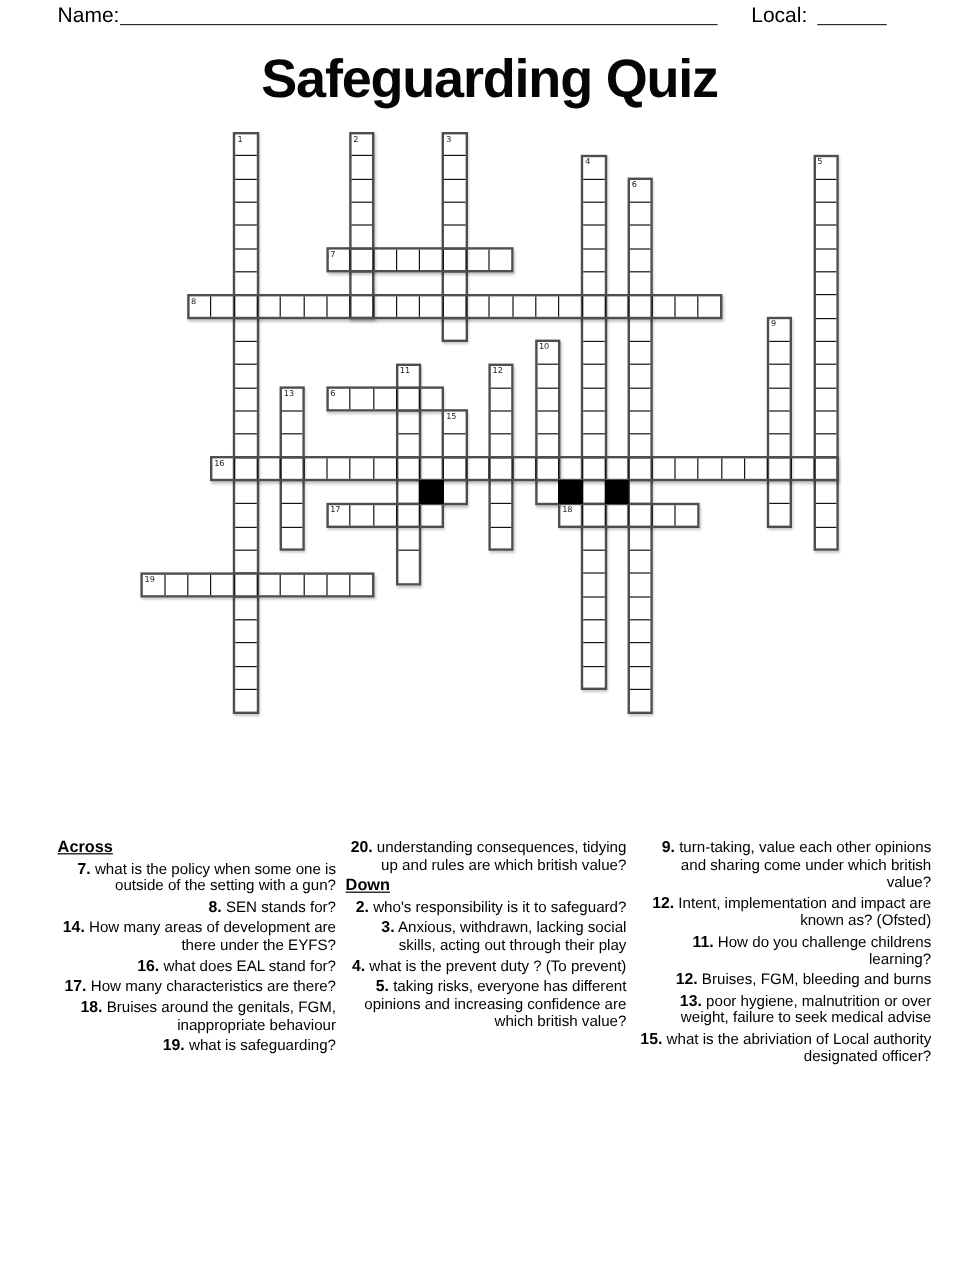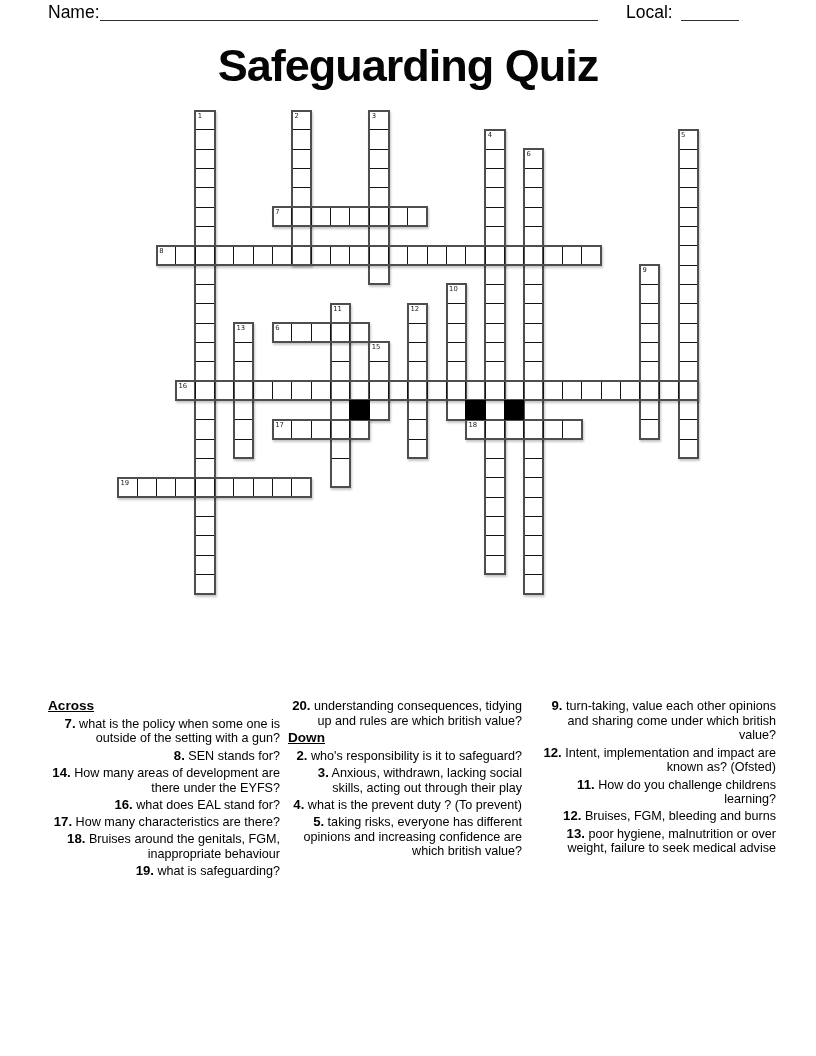--- a/index.html
+++ b/index.html
@@ -330,13 +330,14 @@
     <div class="clue"><b>3.</b> Anxious, withdrawn, lacking social skills, acting out through their play</div>
     <div class="clue"><b>4.</b> what is the prevent duty ? (To prevent)</div>
     <div class="clue"><b>5.</b> taking risks, everyone has different opinions and increasing confidence are which british value?</div>
   </div>
 <div class="clue-col" id="clue-col-3">
     <div class="clue"><b>9.</b> turn-taking, value each other opinions and sharing come under which british value?</div>
     <div class="clue"><b>12.</b> Intent, implementation and impact are known as? (Ofsted)</div>
     <div class="clue"><b>11.</b> How do you challenge childrens learning?</div>
     <div class="clue"><b>12.</b> Bruises, FGM, bleeding and burns</div>
     <div class="clue"><b>13.</b> poor hygiene, malnutrition or over weight, failure to seek medical advise</div>
+    <div class="clue"><b>15.</b> what is the abriviation of Local authority designated officer?</div>
   </div>
 
 </body></html>

